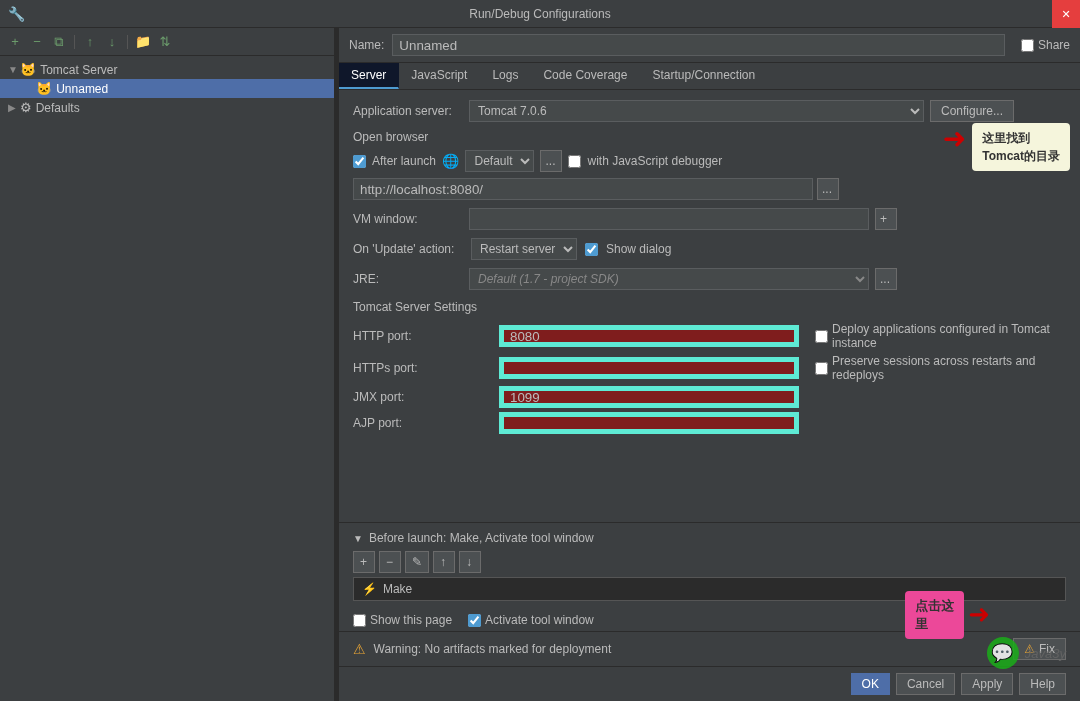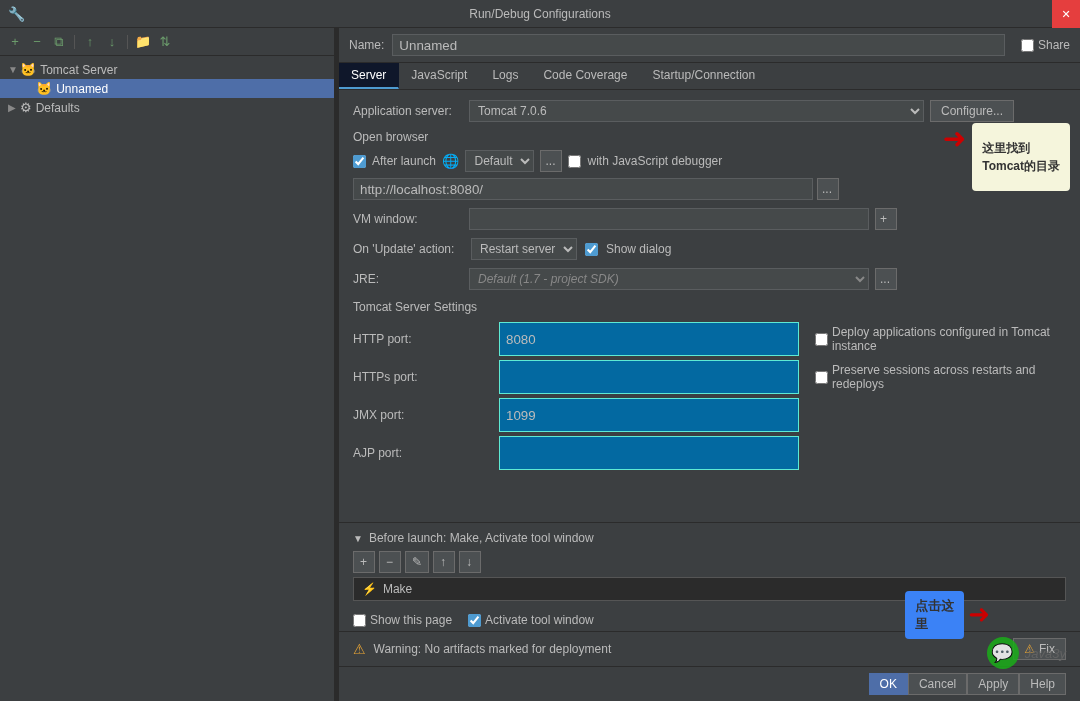--- a/index.html
+++ b/index.html
@@ -284,25 +284,25 @@
     }
     .port-grid {
       display: grid;
       grid-template-columns: 130px 300px 1fr;
       gap: 4px 16px;
       align-items: center;
       margin-bottom: 4px;
     }
     .port-label { color: #bbbbbb; }
     .port-input {
-      background: #0369a1;
-      border: 1px solid #5eead4;
+      background: #7f1d1d;
+      border: 5px solid #5eead4;
       color: #bbbbbb;
       padding: 2px 6px;
-      height: 34px;
+      height: 22px;
       outline: none;
       width: 300px;
     }
     .checkbox-label {
       display: flex;
       align-items: center;
       gap: 4px;
       color: #bbbbbb;
       cursor: pointer;
     }
@@ -370,20 +370,21 @@
       align-items: center;
       gap: 4px;
     }
     .fix-icon { color: #e8a535; }
     
     .action-bar {
       display: flex;
       justify-content: flex-end;
       align-items: flex-end;
       padding: 6px 14px;
+      gap: 6px;
       border-top: 1px solid #2b2b2b;
       flex-shrink: 0;
       background: #3c3f41;
     }
     
     .resize-handle {
       width: 4px;
       background: #2b2b2b;
       cursor: col-resize;
     }
@@ -406,21 +407,21 @@
     }
     .annotation-arrow-right {
       font-size: 28px;
       color: #cc0000;
       line-height: 1;
       margin-top: 2px;
     }
     .annotation-box {
       background: #f5f5dc;
       color: #333;
-      padding: 16px 10px;
+      padding: 6px 10px;
       border-radius: 4px;
       font-size: 12px;
       line-height: 1.5;
       font-weight: bold;
     }
     
     .wechat-watermark {
       position: absolute;
       bottom: 32px;
       right: 14px;
@@ -457,21 +458,21 @@
     .click-annotation {
       position: absolute;
       bottom: 62px;
       right: 90px;
       display: flex;
       align-items: center;
       gap: 4px;
       z-index: 10;
     }
     .click-box {
-      background: #3b82f6;
+      background: #ec4899;
       color: #333;
       padding: 6px 10px;
       border-radius: 4px;
       font-size: 13px;
       font-weight: bold;
       line-height: 1.4;
     }
     .click-arrow {
       font-size: 26px;
       color: #cc0000;

